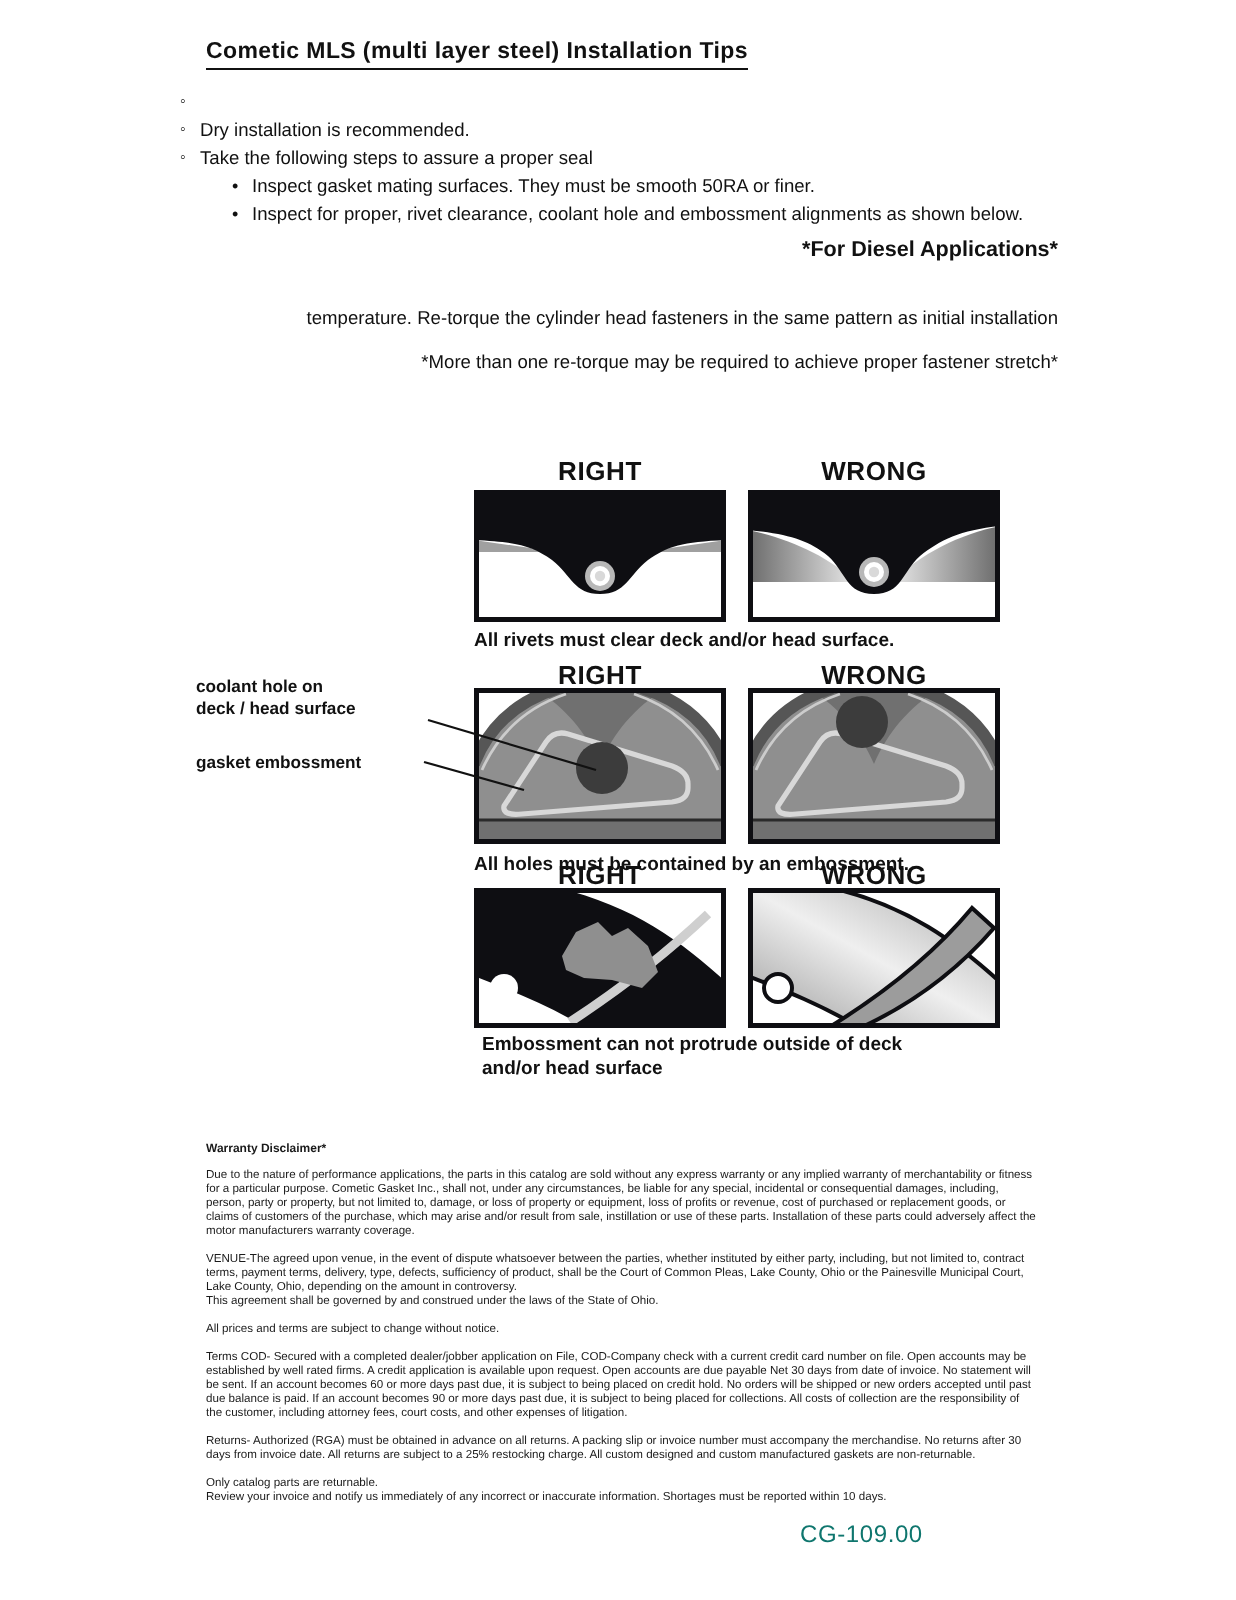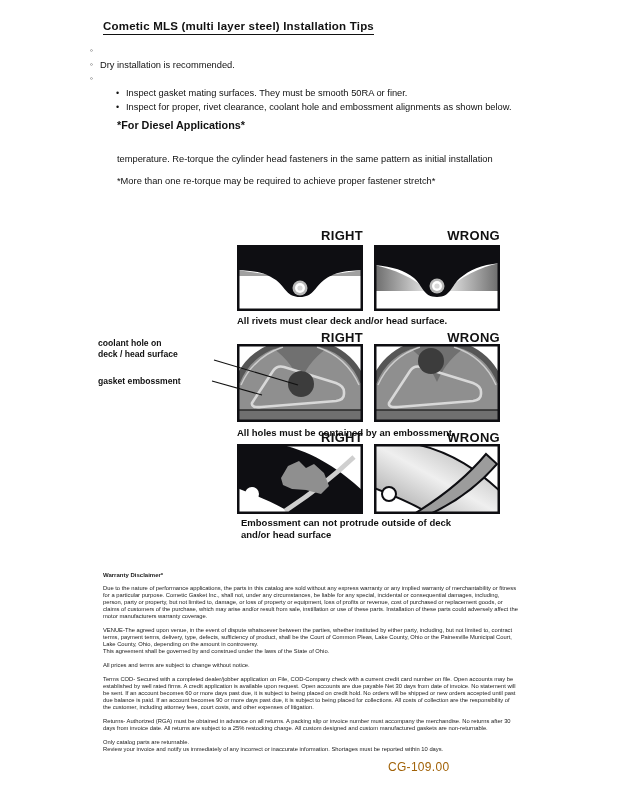--- a/index.html
+++ b/index.html
@@ -4,49 +4,50 @@
 <style>
   html,body{margin:0;padding:0;background:#ffffff;}
   body{width:618px;height:800px;position:relative;font-family:"Liberation Sans",sans-serif;color:#111;overflow:hidden;}
   .abs{position:absolute;}
   .page-title{left:103px;top:20px;font-size:11.5px;font-weight:bold;border-bottom:1.5px solid #111;padding-bottom:2px;letter-spacing:.2px;}
   .bullets{left:90px;top:44px;width:440px;font-size:9.3px;line-height:14px;}
   .b-line{display:flex;}
   .b-marker{width:10px;font-size:8px;line-height:14px;}
   .sub{margin-left:26px;}
   .sub .b-marker{font-size:9px;}
-  .diesel{left:117px;top:118px;width:432px;font-size:9.3px;line-height:14px;}
+  .diesel{left:97px;top:118px;width:432px;font-size:9.3px;line-height:14px;text-align:right;}
   .diesel-head{font-size:10.8px;font-weight:bold;margin-bottom:6px;}
   .diesel p{margin:0 0 8px 0;}
-  .rw-label{width:126px;text-align:right;font-size:13px;font-weight:bold;letter-spacing:.3px;}
+  .rw-label{width:126px;text-align:center;font-size:13px;font-weight:bold;letter-spacing:.3px;}
   .caption{font-size:9.5px;font-weight:bold;line-height:12px;}
   .diag{line-height:0;}
   .anno{font-size:8.6px;font-weight:bold;line-height:11px;text-align:left;width:114px;}
   .leader{pointer-events:none;}
   .disclaimer{left:103px;top:572px;width:416px;font-size:5.8px;line-height:7px;color:#1a1a1a;}
   .disc-title{font-weight:bold;margin-bottom:6px;font-size:6px;}
   .disc-p{margin:0 0 7px 0;}
-  .footer-code{left:388px;top:760px;font-size:12px;color:#a16207;letter-spacing:.3px;}
+  .footer-code{left:400px;top:760px;font-size:12px;color:#0f766e;letter-spacing:.3px;}
 </style>
 </head>
 <body>
 
 <div class="abs page-title">Cometic MLS (multi layer steel) Installation Tips</div>
 
 <div class="abs bullets">
   <div class="b-line">
     <span class="b-marker">◦</span>
   </div>
   <div class="b-line">
     <span class="b-marker">◦</span>
     <span>Dry installation is recommended.</span>
   </div>
   <div class="b-line">
 
     <span class="b-marker">◦</span>
+    <span>Take the following steps to assure a proper seal</span>
   </div>
   <div class="b-line sub">
     <span class="b-marker">•</span>
     <span>Inspect gasket mating surfaces.  They must be smooth 50RA or finer.</span>
   </div>
   <div class="b-line sub">
     <span class="b-marker">•</span>
     <span>Inspect for proper, rivet clearance, coolant hole and embossment alignments as shown below.</span>
   </div>
 </div>

